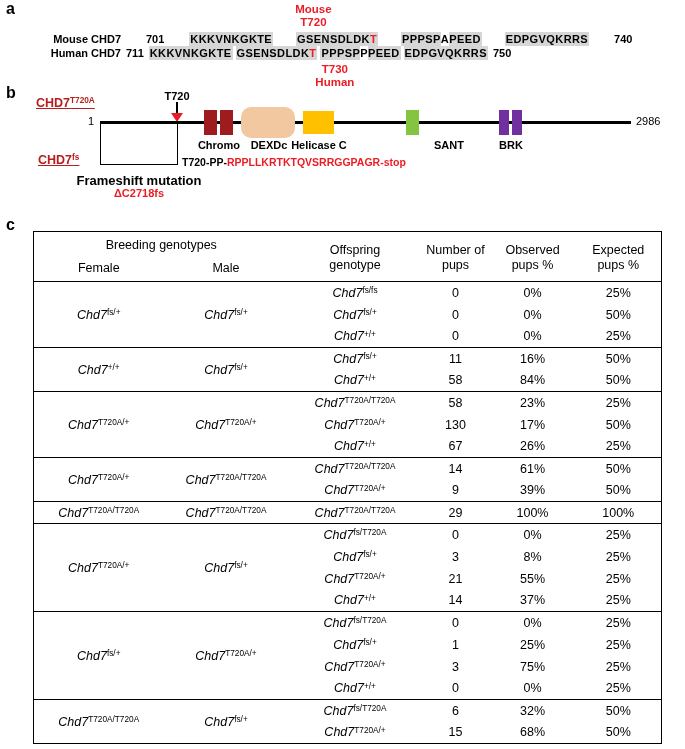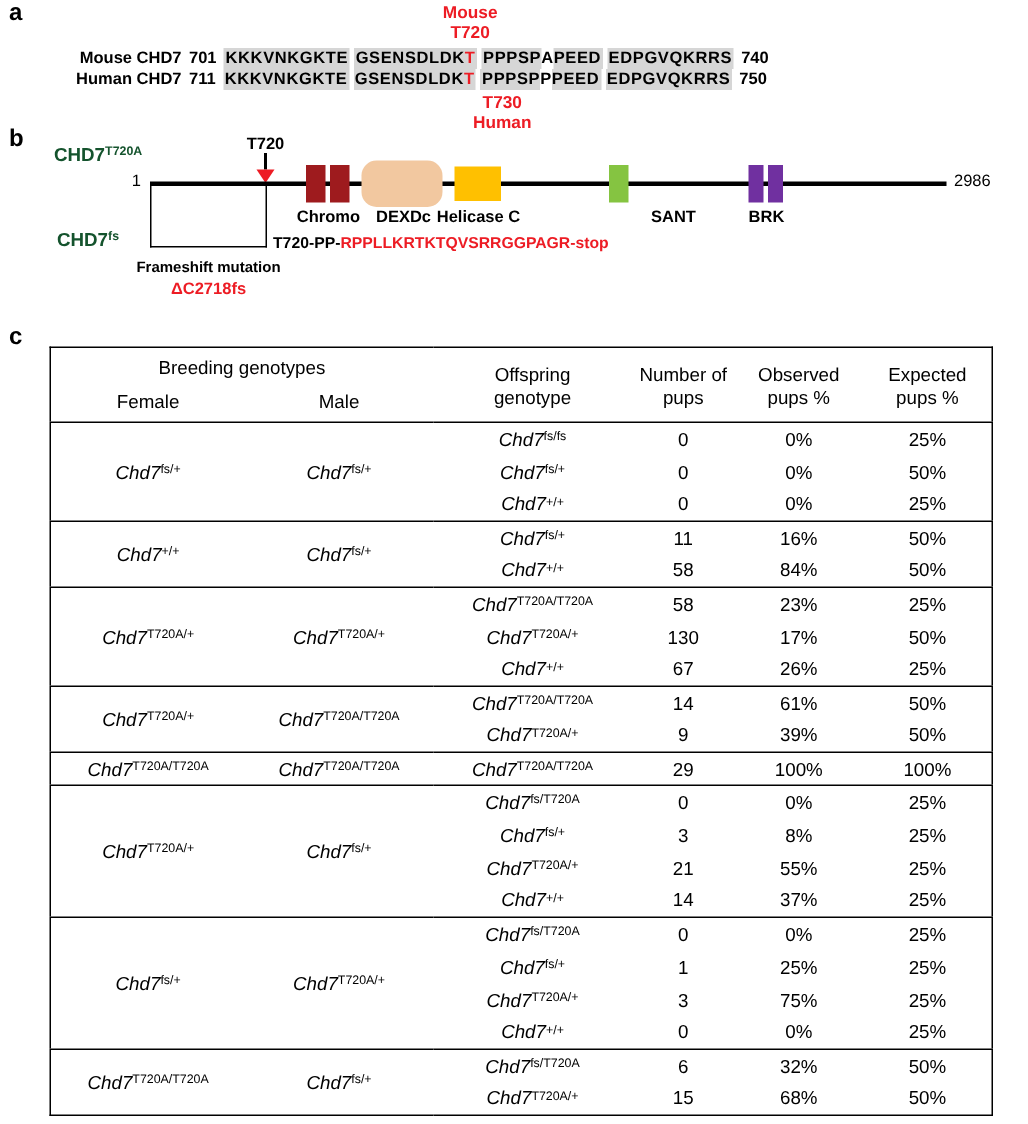--- a/index.html
+++ b/index.html
@@ -7,33 +7,33 @@
   body { font-family:"Liberation Sans", sans-serif; color:#000; }
   #page { position:relative; width:685px; height:749px; background:#fff; overflow:hidden; }
   .panel-letter { position:absolute; font-weight:bold; font-size:16px; }
 
   
   #panel-a { position:absolute; left:45px; top:3px; width:630px; height:92px; }
   .ann { position:absolute; transform:translateX(-50%); text-align:center; color:#ed1c24; font-weight:bold; font-size:11.5px; line-height:13px; white-space:nowrap; }
   #ann-top { top:0; left:290px; }
   #ann-bottom { top:60px; left:290px; }
   .seq-row { position:absolute; display:flex; align-items:center; white-space:nowrap; font-weight:bold; font-size:11px; }
-  .seq-row.r0 { top:29px; }
+  .seq-row.r0 { top:29px;gap:20px; }
   .seq-row.r1 { top:43px; }
   .seq-label { display:inline-block; width:76px; text-align:right; }
   .seq-num { margin:0 5px; }
   .seq-num.end { margin-left:2px; }
   .seq-block { background:#d6d6d6; padding:0 1px; margin-right:3px; letter-spacing:0.4px; }
   .seq-block span { display:inline-block; padding:1px 0; }
   .seq-red { color:#ed1c24; }
   .seq-mismatch { background:#fff; }
 
   
   #panel-b { position:absolute; left:0; top:0; width:685px; height:230px; }
-  .red-protein-label { position:absolute; color:#14532d; font-weight:bold; font-size:12.5px; }
+  .red-protein-label { position:absolute; color:#b91c1c; font-weight:bold; font-size:12.5px;text-decoration:underline; }
   .red-protein-label sup, .geno sup { font-size:0.66em; vertical-align:baseline; position:relative; top:-0.45em; line-height:0; }
   #label-t720a { left:36px; top:96px; }
   #label-fs { left:38px; top:153px; }
   #t720-pos { position:absolute; left:177px; top:90px; transform:translateX(-50%); font-weight:bold; font-size:11px; }
   #tick-line { position:absolute; left:176px; top:102px; width:2px; height:11px; background:#000; }
   #mut-marker { position:absolute; left:171px; top:113px; width:0; height:0; border-left:6px solid transparent; border-right:6px solid transparent; border-top:9px solid #ed1c24; }
   #backbone { position:absolute; left:100px; top:121px; width:531px; height:3px; background:#000; }
   .bb-num { position:absolute; font-size:11px; top:115px; }
   #bb-start { left:78px; width:16px; text-align:right; }
   #bb-end { left:636px; }
@@ -43,21 +43,21 @@
   .dm-dexdc { left:241px; top:107px; width:54px; height:31px; border-radius:10px; }
   .dm-helicase { left:303px; top:111px; width:31px; height:23px; }
   .dm-sant { left:406px; top:110px; width:13px; height:25px; }
   .dm-brk1 { left:499px; top:110px; width:10px; height:25px; }
   .dm-brk2 { left:512px; top:110px; width:10px; height:25px; }
   .domain-label { position:absolute; top:139px; transform:translateX(-50%); font-weight:bold; font-size:11px; white-space:nowrap; }
   .dl-chromo { left:219px; } .dl-dexdc { left:269px; } .dl-helicase { left:319px; } .dl-sant { left:413px;margin-left:36px; } .dl-brk { left:511px; }
   #fs-box { position:absolute; left:100px; top:124px; width:78px; height:41px; border-left:1.5px solid #000; border-right:1.5px solid #000; border-bottom:1.5px solid #000; }
   #fs-seq { position:absolute; left:182px; top:156px; font-weight:bold; font-size:10.5px; white-space:nowrap; }
   #fs-seq .seq-red-text { color:#ed1c24; }
-  #frameshift-1 { position:absolute; left:139px; top:173px; transform:translateX(-50%); font-weight:bold; font-size:10px; white-space:nowrap; }
+  #frameshift-1 { position:absolute; left:139px; top:173px; transform:translateX(-50%); font-weight:bold; font-size:13px; white-space:nowrap; }
   #frameshift-2 { position:absolute; left:139px; top:187px; transform:translateX(-50%); font-weight:bold; font-size:11px; color:#ed1c24; white-space:nowrap; }
 
   
   #breeding-table { position:absolute; left:33px; top:231px; width:628px; border-collapse:collapse; table-layout:fixed; font-size:12.5px; border:1.6px solid #000; }
   #breeding-table th { font-weight:normal; text-align:center; vertical-align:middle; line-height:15px; }
   thead tr.h1 th { height:24px; padding-top:3px; }
   thead tr.h2 th { height:26px; }
   th.wrap { padding:0 14px; }
   th.wrap-n { padding:0 4px; }
   thead tr.h2 th, thead th.span2 { border-bottom:1.4px solid #000; }

